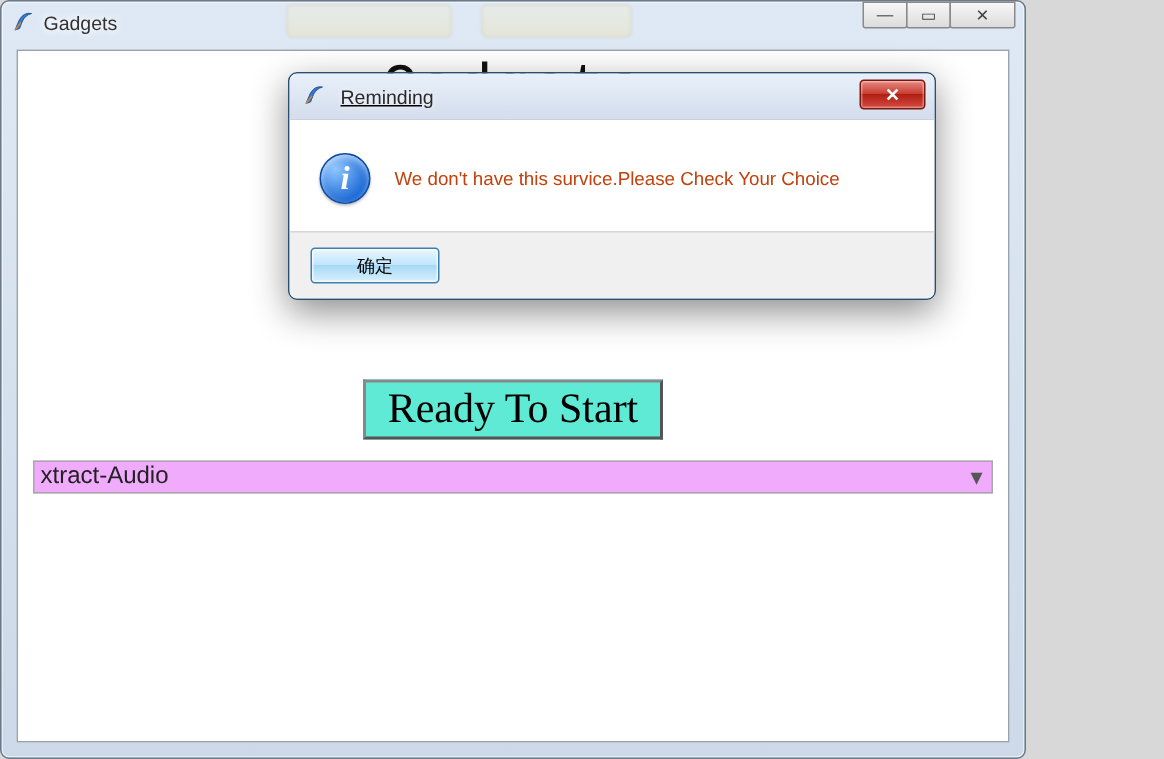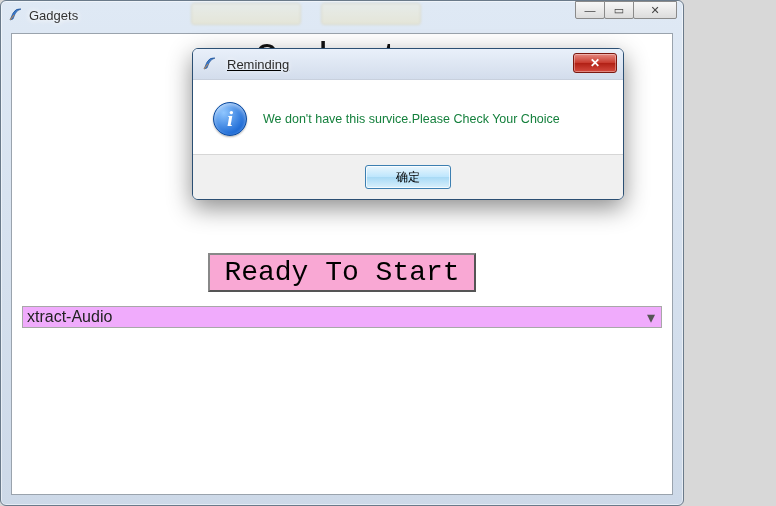--- a/index.html
+++ b/index.html
@@ -70,24 +70,24 @@
       font-family: "Courier New", monospace;
       font-size: 40px;
       font-weight: normal;
       color: #111;
       margin-top: 4px;
       letter-spacing: 1px;
     }
     .start-btn {
       display: block;
       margin: 170px auto 0 auto;
-      font-family: Liberation Mono, monospace;
+      font-family: Liberation Serif, serif;
       font-size: 28px;
       padding: 2px 14px;
-      background: #f9a8d4;
+      background: #5eead4;
       border: 2px solid #888;
       border-right-color: #555; border-bottom-color: #555;
       cursor: pointer;
     }
     .combo {
       margin: 14px 10px 0 10px;
       height: 22px;
       border: 1px solid #a8a8a8;
       background: #f0abfc;
       display: flex; align-items: center;
@@ -141,26 +141,26 @@
     .info-icon {
       width: 34px; height: 34px; border-radius: 50%;
       background: radial-gradient(circle at 30% 30%, #8fc6ff, #1f6cd6 70%);
       border: 1px solid #0b4a9e;
       display: flex; align-items: center; justify-content: center;
       color: #fff; font-family: Georgia, serif; font-style: italic; font-weight: bold;
       font-size: 22px;
       box-shadow: inset 0 2px 4px rgba(255,255,255,0.6), 0 1px 2px rgba(0,0,0,0.3);
       flex-shrink: 0;
     }
-    .dlg-msg { margin-left: 16px; font-size: 12.5px; color: #15803d; }
+    .dlg-msg { margin-left: 16px; font-size: 12.5px; color: #c2410c; }
     .dlg-footer {
       background: #f0f0f0;
       border-top: 1px solid #d6d6d6;
       padding: 10px 14px;
-      display: flex; justify-content: center;
+      display: flex; justify-content: flex-start;
     }
     .ok-btn {
       min-width: 86px; height: 24px;
       background: linear-gradient(#eaf6fd, #bee6fd 49%, #a7d9f5 50%, #d9f0fc);
       border: 1px solid #3c7fb1;
       border-radius: 3px;
       font-size: 12px;
       cursor: pointer;
       box-shadow: inset 0 0 0 1px rgba(255,255,255,0.7);
     }

